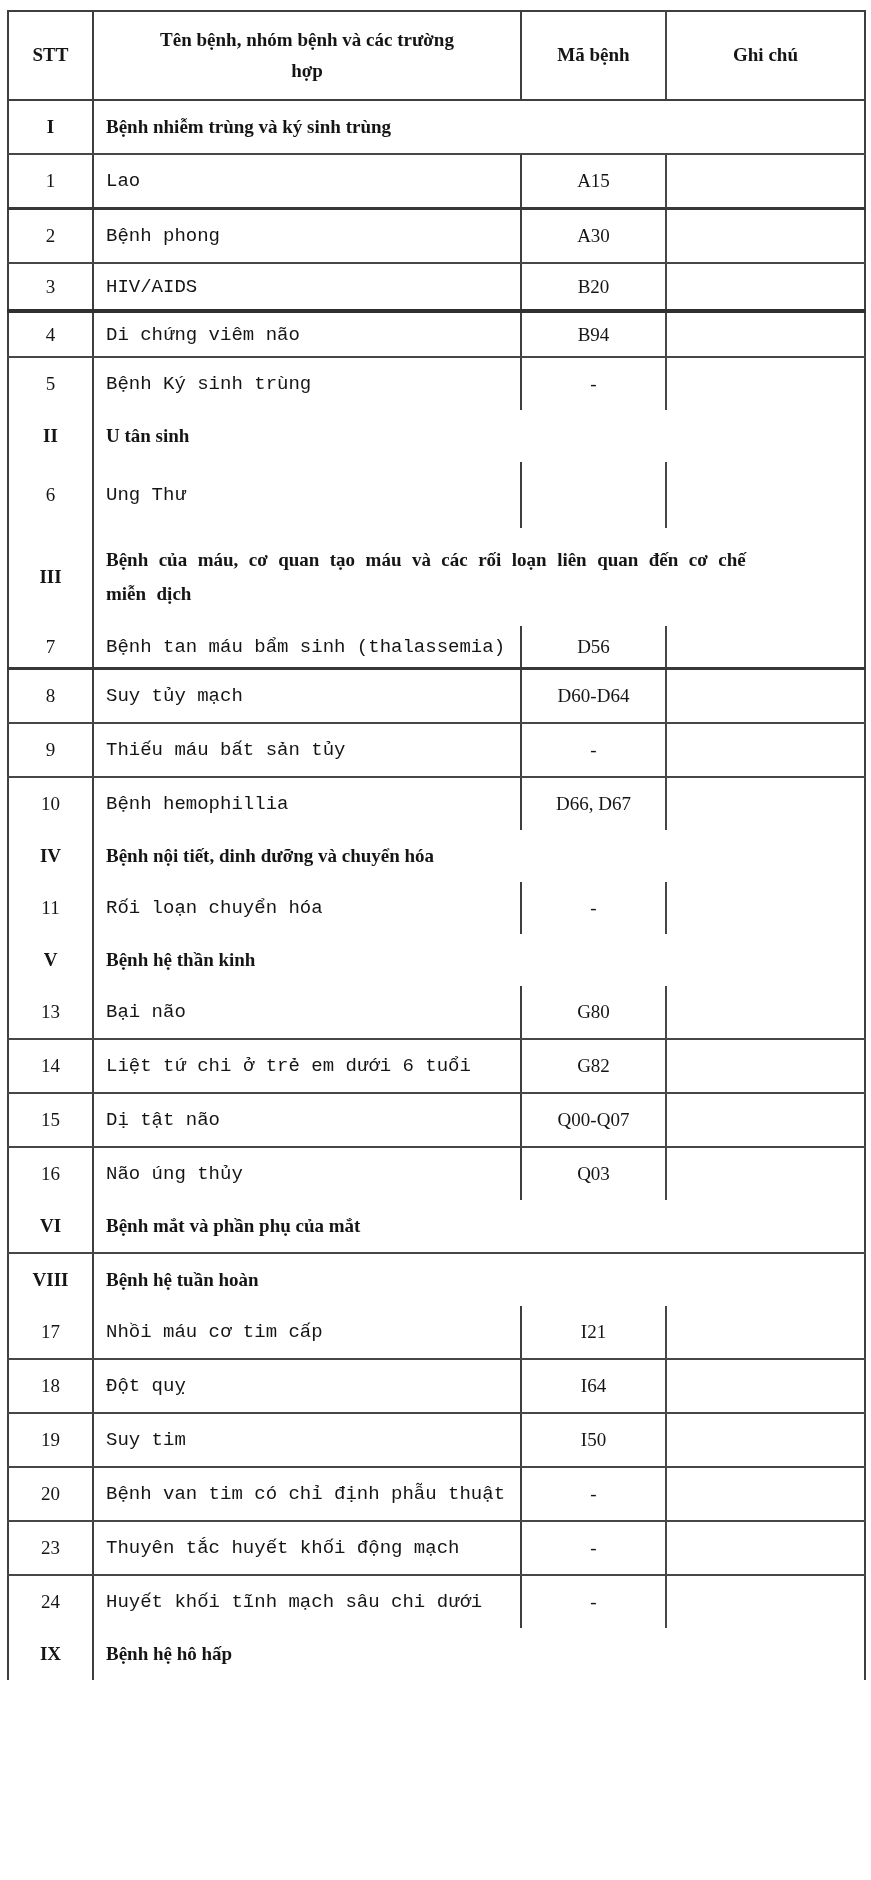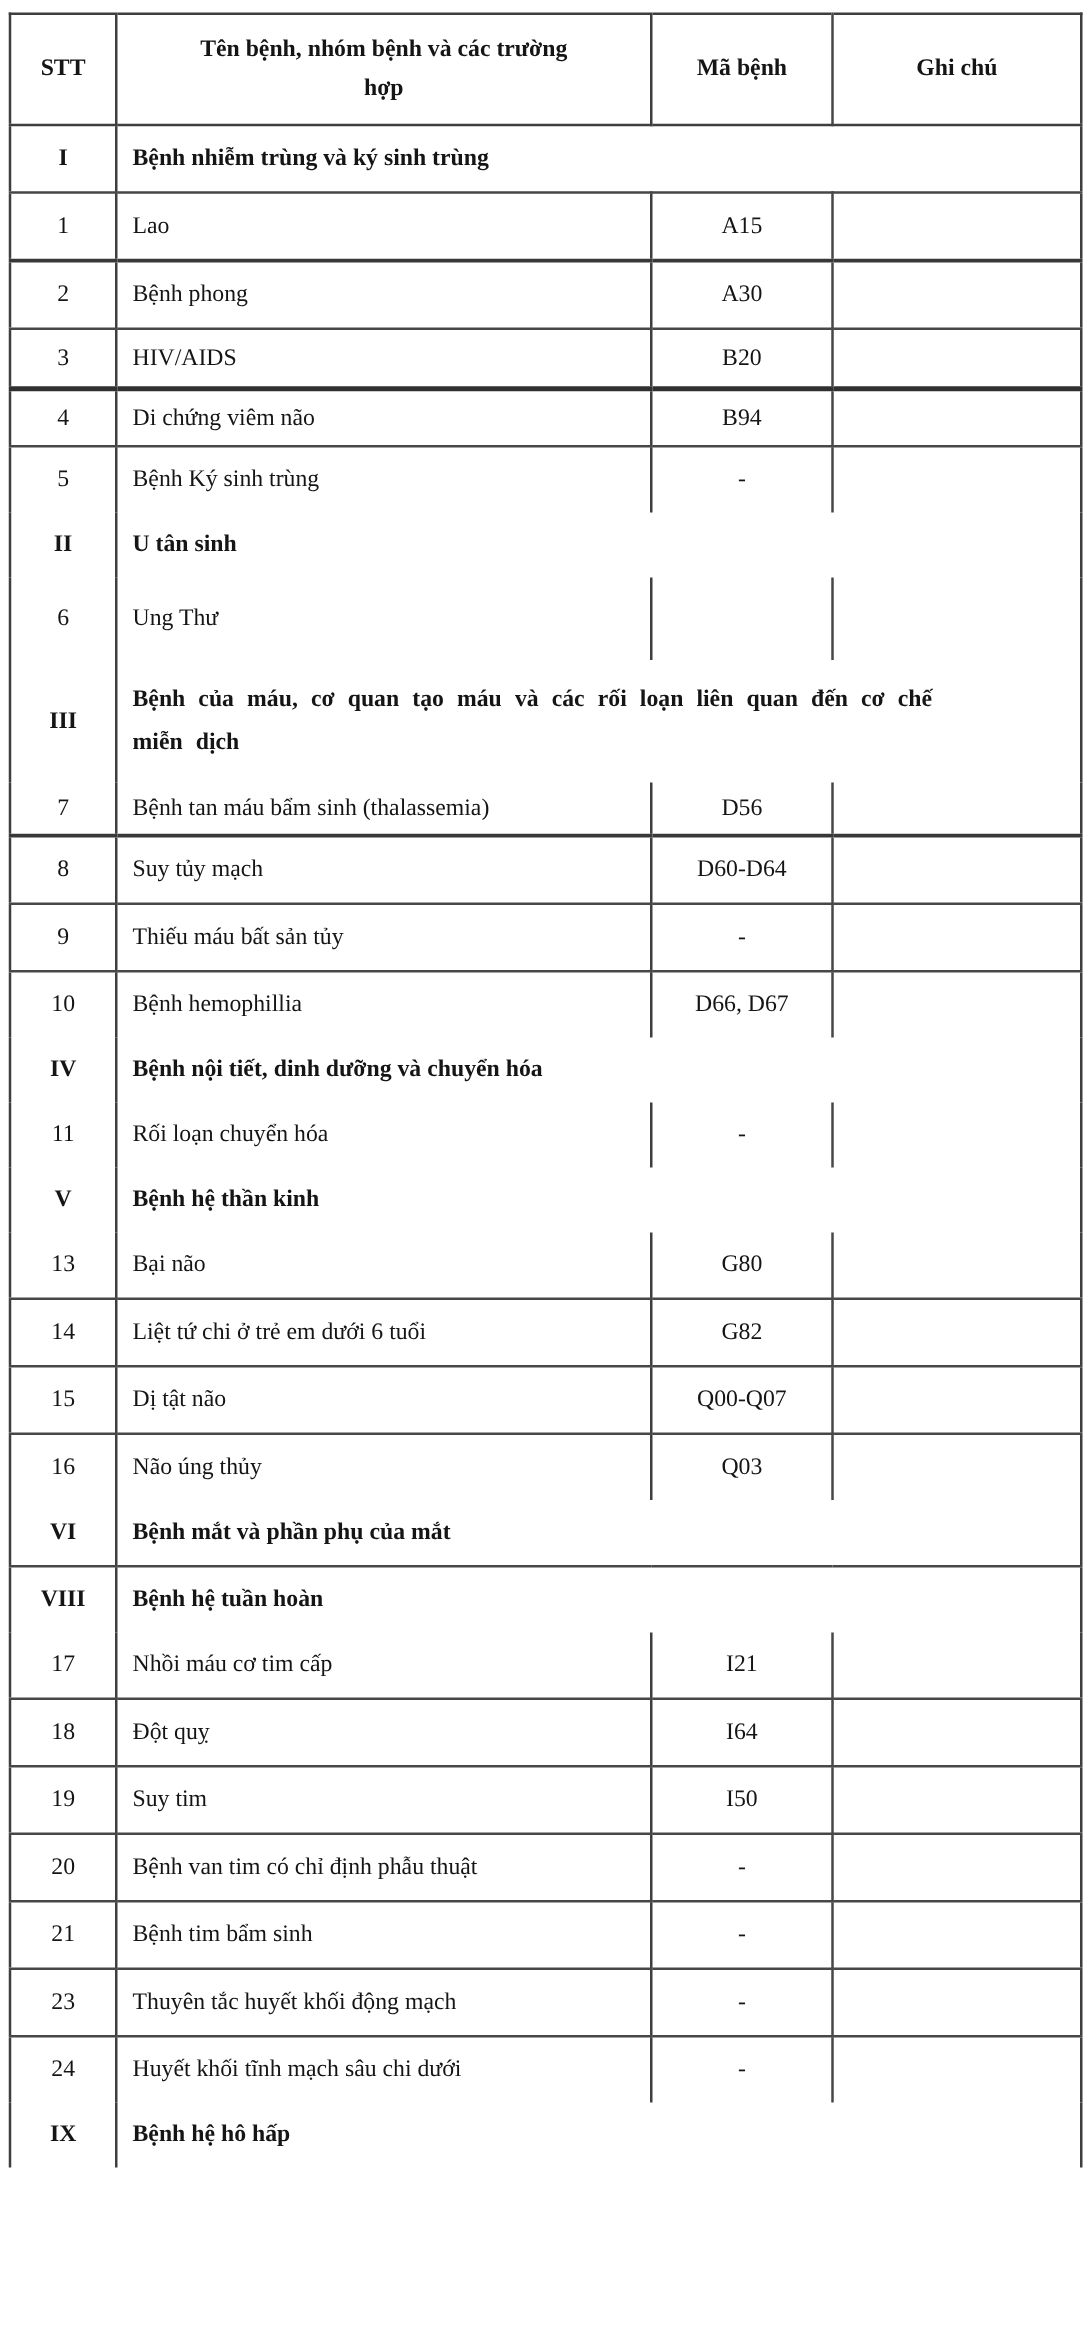--- a/index.html
+++ b/index.html
@@ -43,21 +43,21 @@
     font-weight: bold;
     text-align: center;
     border-bottom: 2px solid #3e3e3e;
     line-height: 1.6;
   }
   th.h-name { white-space: pre-line; }
 
   
   tbody td { height: 52px; }
   td.no   { text-align: center; }
-  td.name { text-align: left; padding: 0 8px 0 12px; }
+  td.name { text-align: left; padding: 0 8px 0 12px; font-family: Liberation Mono, monospace; }
   td.code { text-align: center; margin-left: 12px; }
   td.note { }
 
   tr.sec td { font-weight: bold; }
   td.sec-name {
     text-align: left;
     padding: 0 20px 0 12px;
     white-space: pre-line;
     line-height: 1.78;
   }
@@ -234,26 +234,20 @@
           <td class="code v3">I50</td>
           <td class="note"></td>
         </tr>
         <tr class="item rule-thin">
           <td class="no v1">20</td>
           <td class="name v2">Bệnh van tim có chỉ định phẫu thuật</td>
           <td class="code v3">-</td>
           <td class="note"></td>
         </tr>
         <tr class="item rule-thin">
-          <td class="no v1">21</td>
-          <td class="name v2">Bệnh tim bẩm sinh</td>
-          <td class="code v3">-</td>
-          <td class="note"></td>
-        </tr>
-        <tr class="item rule-thin">
           <td class="no v1">23</td>
           <td class="name v2">Thuyên tắc huyết khối động mạch</td>
           <td class="code v3">-</td>
           <td class="note"></td>
         </tr>
         <tr class="item rule-none">
           <td class="no v1">24</td>
           <td class="name v2">Huyết khối tĩnh mạch sâu chi dưới</td>
           <td class="code v3">-</td>
           <td class="note"></td>

